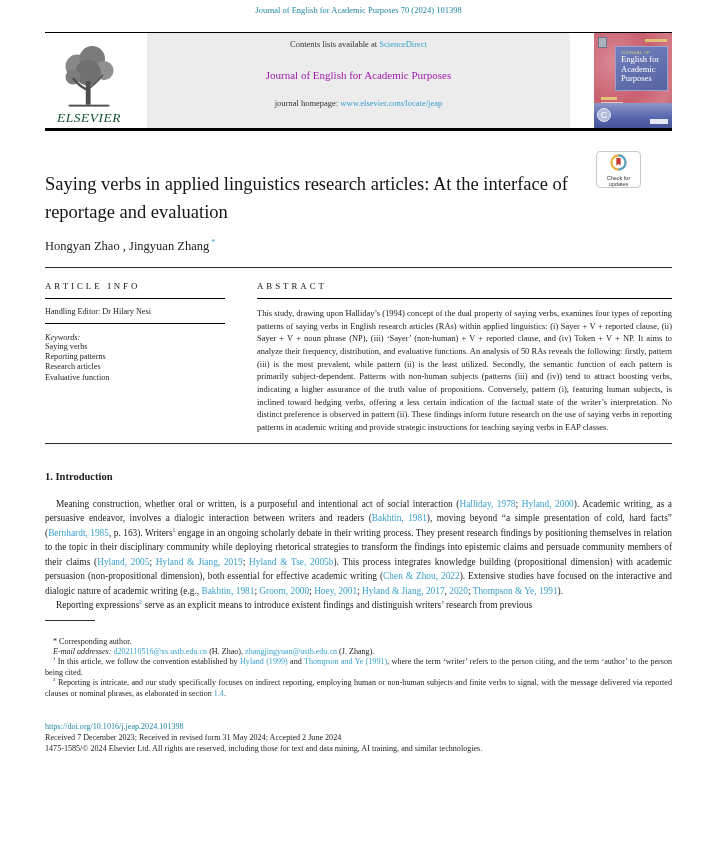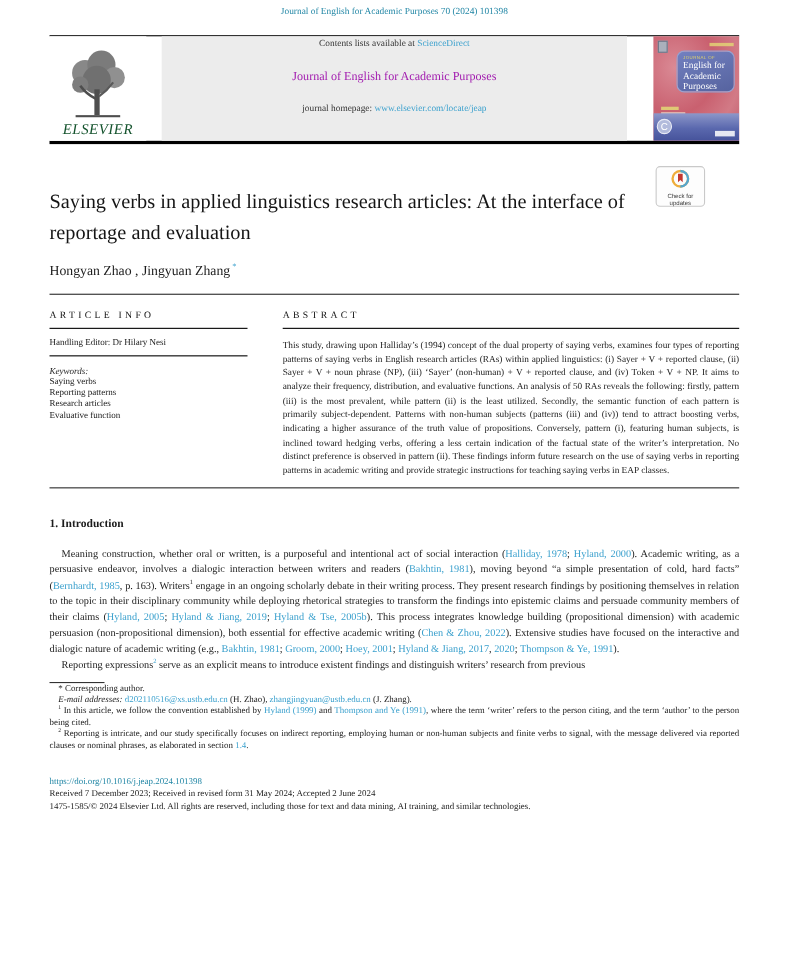--- a/index.html
+++ b/index.html
@@ -17,29 +17,29 @@
   .ital { font-style:italic; }
 
   
   .header-cite { padding-top:5px; text-align:center; font-size:8.5px; line-height:10px; color:#2186a5;font-family:Liberation Serif, serif; }
 
   
   .banner-container { margin-top:17px; border-top:1.2px solid #000; border-bottom:3px solid #000; }
   .banner { display:flex; height:95px; }
   .logo-block { width:88px; display:flex; flex-direction:column; align-items:center; justify-content:flex-end; padding-bottom:2px; background:#fff; }
   .elsevier-word { font-size:13.5px; letter-spacing:0.5px; color:#14532d; margin-top:-2px;font-style:italic; }
-  .banner-center { flex:1; margin-left:14px; background:#ececec; text-align:center; padding-top:1px; }
+  .banner-center { flex:1; margin-left:14px; background:#ececec; text-align:center; padding-top:6px; }
   .contents-line, .homepage-line { font-size:8.5px; color:#333; }
   .banner-title { font-size:11px; color:#a21caf; margin-top:20px; }
   .homepage-line { margin-top:17px; }
   .cover-block { width:78px; margin-left:24px; position:relative; overflow:hidden;
     background:radial-gradient(ellipse at 25% 30%, #da8a95 0%, #c9606f 45%, #d27a86 72%, #bf5969 100%); }
   .cover-emblem { position:absolute; left:4px; top:4px; width:9px; height:11px; background:#aab0bc; border:1px solid #6d7486; }
   .cover-vol-bar { position:absolute; right:5px; top:6px; width:22px; height:3px; background:#e3d875; opacity:.8; }
-  .cover-blue-box { position:absolute; right:4px; top:13px; width:53px; height:38px; border-radius:7px;
+  .cover-blue-box { position:absolute; right:4px; top:13px; width:53px; height:45px; border-radius:0;
     background:linear-gradient(160deg,#7280c0,#56639f); border:1px solid #98a1cf; padding:3px 4px 0 5px; text-align:left; }
   .cover-masthead { font-family:"Liberation Sans",sans-serif; font-size:4px; color:#ddd26e; letter-spacing:.4px; }
   .cover-title-line { font-size:8.5px; line-height:9.5px; color:#fff; }
   .cover-ed-bar1 { position:absolute; left:7px; top:64px; width:16px; height:2.5px; background:#e3d875; opacity:.85; }
   .cover-ed-bar2 { position:absolute; left:7px; top:68.5px; width:22px; height:2.5px; background:#f3f0d8; opacity:.7; }
   .cover-bottom { position:absolute; left:0; bottom:0; width:100%; height:25px;
     background:linear-gradient(180deg,#8d97c9 0%, #5a68ae 55%, #46539b 100%); }
   .cover-c { position:absolute; left:3px; bottom:6px; width:14px; height:14px; border-radius:50%;
     background:#b2bbdc; border:1px solid #e8eaf5; color:#fff; font-size:9px; line-height:13px; text-align:center;
     font-family:"Liberation Sans",sans-serif; }
@@ -70,21 +70,21 @@
   .abstract-text { margin-top:8px; font-size:8.45px; line-height:12.65px; text-align:justify; color:#1b1b1b; }
   .r2 { margin-top:9px; }
 
   
   .section-heading { margin-top:27px; font-size:10.5px; font-weight:bold; }
   .body-para { margin-top:0; font-size:9.35px; line-height:14.5px; text-align:justify; text-indent:11px; }
   .body-para.first { margin-top:15px; }
 
   
   .fn-rule { margin-top:7px; width:50px; border-top:0.8px solid #333; }
-  .footnotes { margin-top:0; font-size:8.1px; line-height:10.4px; }
+  .footnotes { margin-top:16px; font-size:8.1px; line-height:10.4px; }
   .fn { text-indent:8px; text-align:justify; }
 
   
   .bottom-block { margin-top:23px; font-size:8.1px; line-height:10.9px; }
 </style>
 </head>
 <body>
 
 <div class="page">
 

